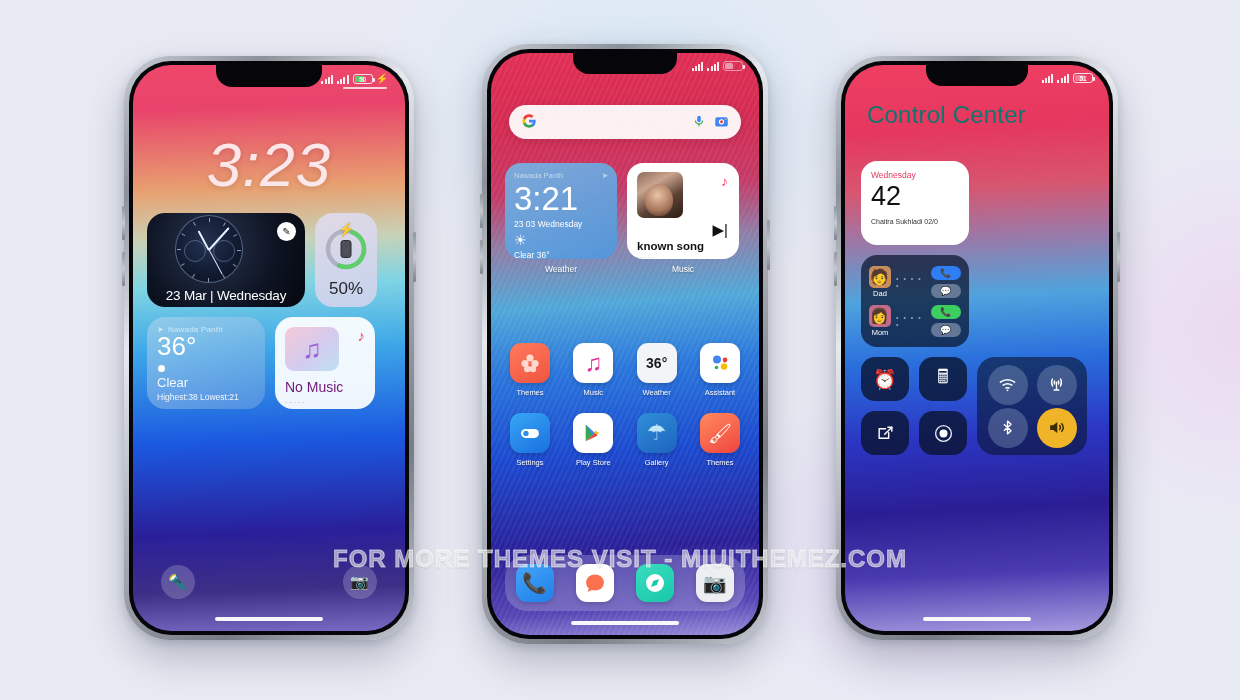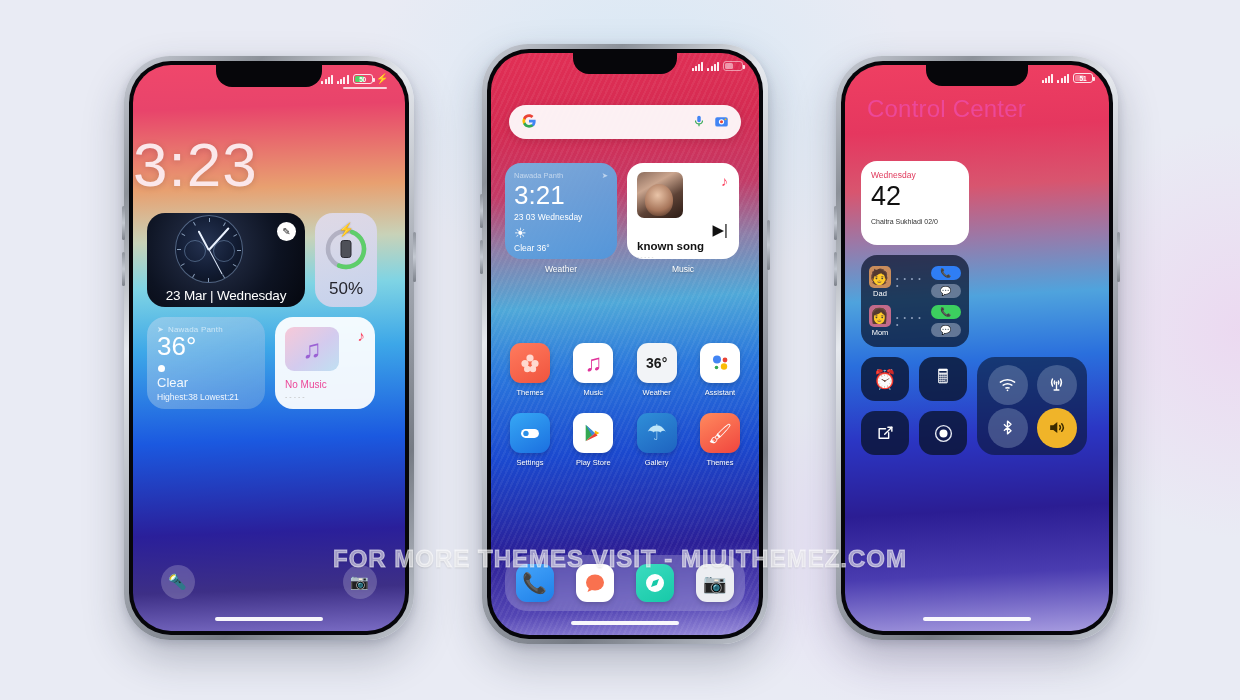--- a/index.html
+++ b/index.html
@@ -131,24 +131,25 @@
   .bolt { color:#fff; font-size:10px; line-height:1; }
   .sb-underline { position:absolute; top:22px; right:18px; width:44px; height:2px; background: rgba(255,255,255,.75); border-radius:2px; z-index:30;}
 
   .homebar {
     position: absolute; bottom: 10px; left: 50%; transform: translateX(-50%);
     width: 108px; height: 4px; border-radius: 3px; background: rgba(255,255,255,.95); z-index: 30;
   }
 
   
   .lock-time {
-    position:absolute; top: 64px; left:0; right:0; 
+    position:absolute; top: 64px; left:0; right:0; text-align:center;
     font-size: 62px; color: #fbe7ea; font-weight: 300; letter-spacing: 1px;
     font-family: "Liberation Sans", sans-serif;
     text-shadow: 0 1px 6px rgba(0,0,0,.15);
+    font-style: italic;
   }
   .lock-widgets { position:absolute; top: 148px; left: 14px; right: 14px; }
   .w-row { display:flex; gap: 10px; margin-bottom: 10px; }
 
   .clock-widget {
     width: 158px; height: 94px; border-radius: 18px; overflow:hidden;
     background: radial-gradient(circle at 40% 35%, #2a3550 0%, #0d1322 60%, #05070e 100%);
     position: relative; flex: none;
   }
   .analog {
@@ -211,21 +212,21 @@
     background: rgba(255,255,255,.93);
     padding: 10px; position:relative;
   }
   .mw-art {
     width: 54px; height: 44px; border-radius: 9px;
     background: linear-gradient(140deg,#f7c9d8 0%, #d3cbee 55%, #bfe0f2 100%);
     display:flex; align-items:center; justify-content:center;
   }
   .mw-note { font-size: 26px; color:#9b62d4; line-height:1; }
   .mw-badge { position:absolute; top: 10px; right: 10px; font-size: 15px; color:#fc3d5b; }
-  .mw-title { font-size: 10px; color:#ec4899; margin-top: 8px; font-weight:400; }
+  .mw-title { font-size: 14px; color:#701a75; margin-top: 8px; font-weight:400; }
   .mw-sub { font-size:7px; color:#bbb; margin-top:3px; letter-spacing:2px; }
 
   .lock-actions { position:absolute; bottom: 32px; left: 0; right: 0; display:flex; justify-content:space-between; padding: 0 28px; }
   .circ-btn {
     width: 34px; height:34px; border-radius:50%; background: rgba(255,255,255,.2);
     display:flex; align-items:center; justify-content:center; color:#fff; font-size: 15px;
     backdrop-filter: blur(3px);
   }
 
   
@@ -242,21 +243,21 @@
   .hs-widgets { position:absolute; top: 110px; left: 14px; right: 14px; display:flex; gap: 10px; }
   .hw-col { display:flex; flex-direction:column; align-items:center; }
   .hw-label { font-size: 8.5px; color:#fff; margin-top: 5px; text-shadow: 0 1px 2px rgba(0,0,0,.3); }
 
   .hw-weather {
     width: 112px; height: 96px; border-radius: 16px; padding: 8px 9px;
     background: linear-gradient(155deg, rgba(120,180,228,.92), rgba(80,150,220,.92));
     color:#fff; position:relative;
   }
   .hww-loc { font-size:7.5px; color: rgba(255,255,255,.55); filter: blur(.6px); display:flex; align-items:center; justify-content:space-between;}
-  .hww-time { font-size: 26px; line-height: 1.1; margin-top: 1px; font-weight: 400; }
+  .hww-time { font-size: 33px; line-height: 1.1; margin-top: 1px; font-weight: 400; }
   .hww-date { font-size: 8.5px; margin-top: 2px; }
   .hww-sun { font-size: 14px; margin-top: 4px; line-height:1; }
   .hww-cond { font-size: 8.5px; margin-top: 3px; }
 
   .hw-music {
     width: 112px; height: 96px; border-radius: 16px; padding: 9px 10px;
     background: #fff; position:relative;
   }
   .hwm-art {
     width: 46px; height: 46px; border-radius: 7px;
@@ -287,21 +288,21 @@
   .dock {
     position:absolute; bottom: 24px; left: 14px; right: 14px; height: 56px;
     background: rgba(255,255,255,.2); border-radius: 22px;
     display:flex; align-items:center; justify-content: space-around;
     backdrop-filter: blur(8px);
   }
   .dock-ico { width: 38px; height: 38px; border-radius: 11px; display:flex; align-items:center; justify-content:center;
               font-size: 20px; box-shadow: 0 2px 5px rgba(0,0,0,.18); }
 
   
-  .cc-title { position:absolute; top: 30px; left: 22px; font-size: 24px; color:#ec4899; font-weight: 400; letter-spacing: .2px; }
+  .cc-title { position:absolute; top: 36px; left: 22px; font-size: 24px; color:#0f766e; font-weight: 400; letter-spacing: .2px; }
   .cc-body { position:absolute; top: 96px; left: 16px; right: 16px; }
   .cc-row { display:flex; gap: 10px; margin-bottom: 10px; }
 
   .cc-cal {
     width: 108px; height: 84px; border-radius: 16px; background:#fff; padding: 9px 10px;
   }
   .cal-day { font-size: 8.5px; color:#e0395c; font-weight: 400; }
   .cal-num { font-size: 27px; color:#111; line-height: 1.15; font-weight: 400; margin-top: 1px; }
   .cal-note { font-size: 7px; color:#333; margin-top: 6px; }
 

